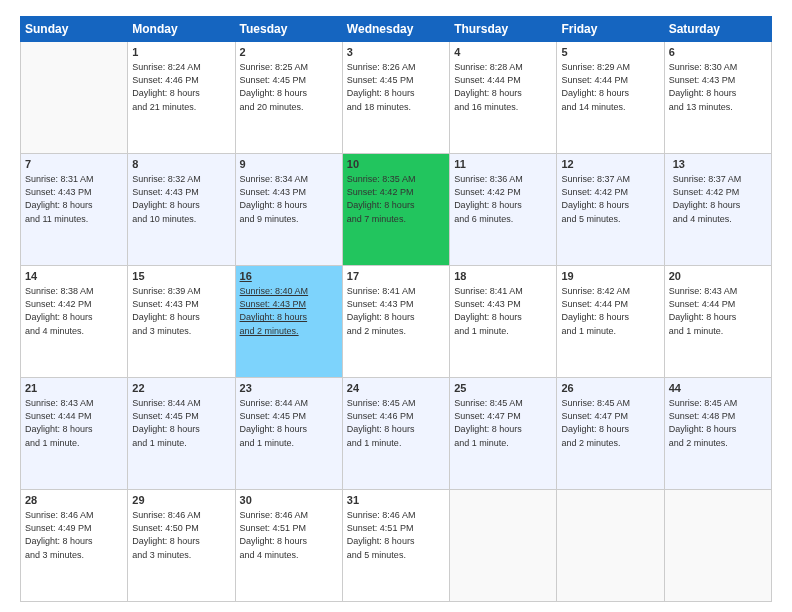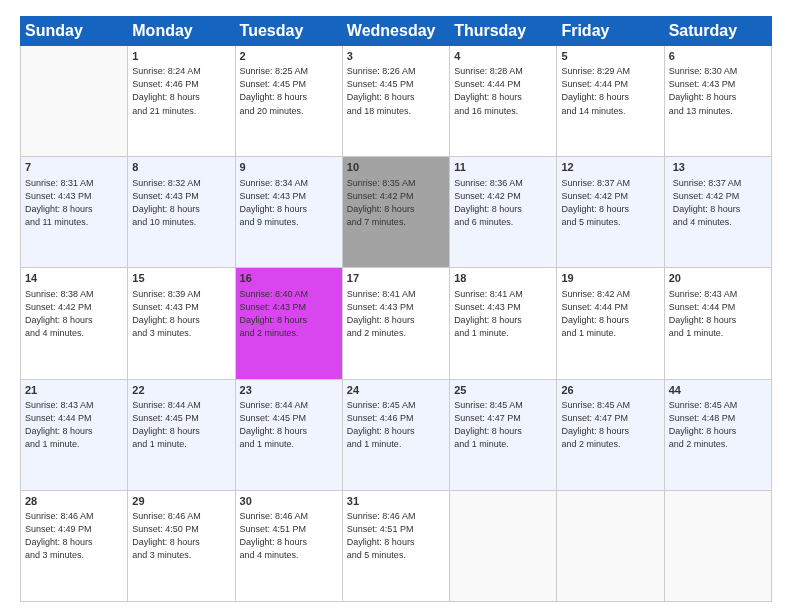--- a/index.html
+++ b/index.html
@@ -60,21 +60,21 @@
     .calendar {
       flex: 1;
       border: 1px solid #ccc;
       border-collapse: collapse;
       width: 100%;
       table-layout: fixed;
     }
     .calendar th {
       background-color: #1565c0;
       color: #fff;
-      font-size: 16px;
+      font-size: 12px;
       font-weight: bold;
       padding: 5px 4px;
       text-align: left;
       border: 1px solid #1565c0;
     }
     .calendar td {
       border: 1px solid #ccc;
       vertical-align: top;
       padding: 3px 4px;
       font-size: 9.5px;
@@ -156,21 +156,21 @@
             <div class="day-info">Sunrise: 8:31 AM<br>Sunset: 4:43 PM<br>Daylight: 8 hours<br>and 11 minutes.</div>
           </td>
           <td style="background-color: rgb(240, 244, 255);">
             <span class="day-number">8</span>
             <div class="day-info">Sunrise: 8:32 AM<br>Sunset: 4:43 PM<br>Daylight: 8 hours<br>and 10 minutes.</div>
           </td>
           <td style="background-color: rgb(240, 244, 255);">
             <span class="day-number">9</span>
             <div class="day-info">Sunrise: 8:34 AM<br>Sunset: 4:43 PM<br>Daylight: 8 hours<br>and 9 minutes.</div>
           </td>
-          <td style="background-color: #a3a3a3; margin-left: 16px;">
+          <td style="background-color: #22c55e; margin-left: 16px;">
             <span class="day-number">10</span>
             <div class="day-info">Sunrise: 8:35 AM<br>Sunset: 4:42 PM<br>Daylight: 8 hours<br>and 7 minutes.</div>
           </td>
           <td style="background-color: rgb(240, 244, 255);">
             <span class="day-number">11</span>
             <div class="day-info">Sunrise: 8:36 AM<br>Sunset: 4:42 PM<br>Daylight: 8 hours<br>and 6 minutes.</div>
           </td>
           <td style="background-color: rgb(240, 244, 255);">
             <span class="day-number">12</span>
             <div class="day-info">Sunrise: 8:37 AM<br>Sunset: 4:42 PM<br>Daylight: 8 hours<br>and 5 minutes.</div>
@@ -182,21 +182,21 @@
         </tr>
         <tr>
           <td style="background-color: rgb(255, 255, 255); margin-left: 29px;">
             <span class="day-number">14</span>
             <div class="day-info">Sunrise: 8:38 AM<br>Sunset: 4:42 PM<br>Daylight: 8 hours<br>and 4 minutes.</div>
           </td>
           <td style="background-color: rgb(255, 255, 255);">
             <span class="day-number">15</span>
             <div class="day-info">Sunrise: 8:39 AM<br>Sunset: 4:43 PM<br>Daylight: 8 hours<br>and 3 minutes.</div>
           </td>
-          <td style="background-color: #d946ef;">
+          <td style="background-color: #7dd3fc; text-decoration: underline;">
             <span class="day-number">16</span>
             <div class="day-info">Sunrise: 8:40 AM<br>Sunset: 4:43 PM<br>Daylight: 8 hours<br>and 2 minutes.</div>
           </td>
           <td style="background-color: rgb(255, 255, 255);">
             <span class="day-number">17</span>
             <div class="day-info">Sunrise: 8:41 AM<br>Sunset: 4:43 PM<br>Daylight: 8 hours<br>and 2 minutes.</div>
           </td>
           <td style="background-color: rgb(255, 255, 255);">
             <span class="day-number">18</span>
             <div class="day-info">Sunrise: 8:41 AM<br>Sunset: 4:43 PM<br>Daylight: 8 hours<br>and 1 minute.</div>

